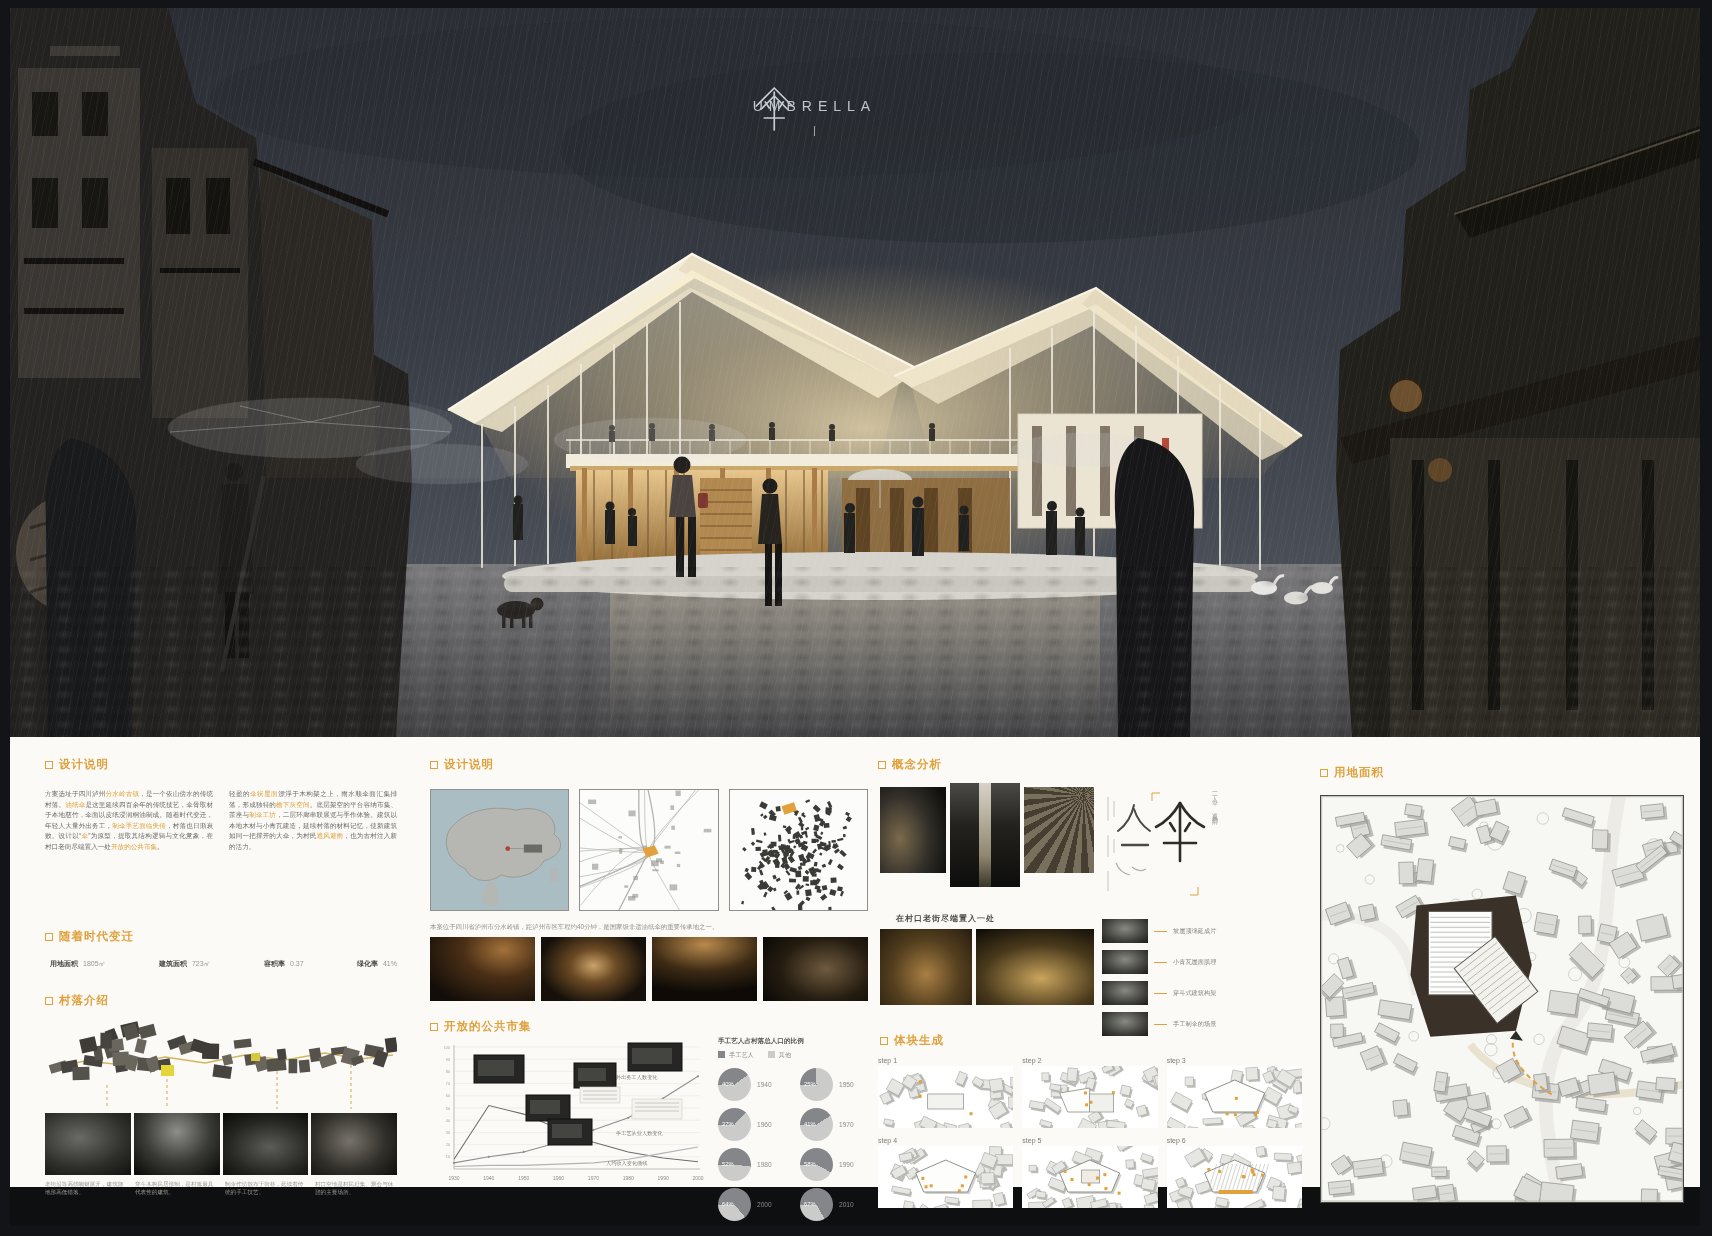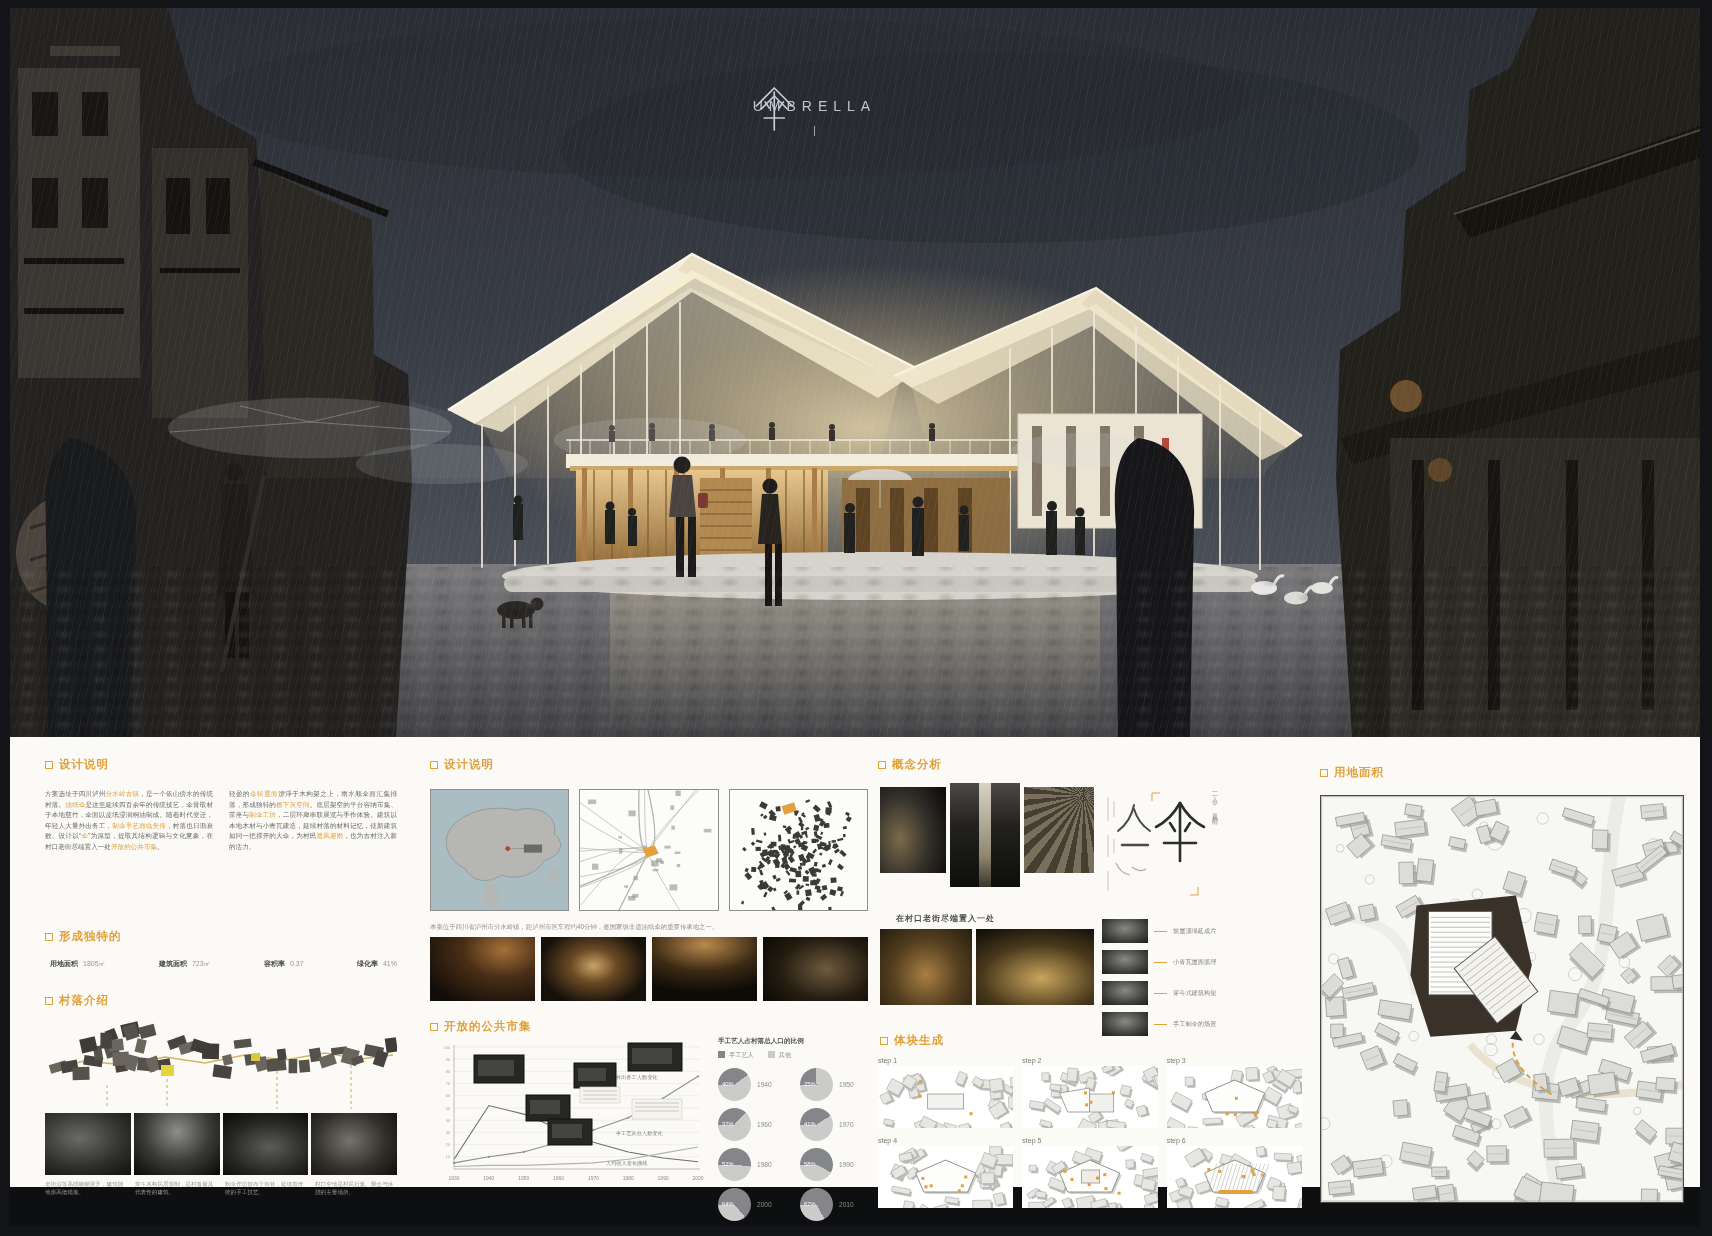--- a/index.html
+++ b/index.html
@@ -387,21 +387,21 @@
     <div id="col1" class="col">
       <div class="hdr" style="left:0;top:20px">
         <span class="sq"></span>
         <span>设计说明</span>
       </div>
       <div class="body-txt" id="design-c1" style="left:0;top:52px;width:168px"><span>方案选址于四川泸州</span><span class="hl">分水岭古镇</span><span>，是一个依山傍水的传统村落。</span><span class="hl">油纸伞</span><span>是这里延续四百余年的传统技艺，伞骨取材于本地慈竹，伞面以皮纸浸润桐油制成。随着时代变迁，年轻人大量外出务工，</span><span class="hl">制伞手艺面临失传</span><span>，村落也日渐衰败。设计以“</span><span class="hl">伞</span><span>”为原型，提取其结构逻辑与文化意象，在村口老街尽端置入一处</span><span class="hl">开放的公共市集</span><span>。</span></div>
       <div class="body-txt" id="design-c2" style="left:184px;top:52px;width:168px"><span>轻盈的</span><span class="hl">伞状屋面</span><span>漂浮于木构架之上，雨水顺伞面汇集排落，形成独特的</span><span class="hl">檐下灰空间</span><span>。底层架空的平台容纳市集、茶座与</span><span class="hl">制伞工坊</span><span>，二层环廊串联展览与手作体验。建筑以本地木材与小青瓦建造，延续村落的材料记忆，使新建筑如同一把撑开的大伞，为村民</span><span class="hl">遮风避雨</span><span>，也为古村注入新的活力。</span></div>
 
       <div class="hdr" style="left:0;top:192px">
         <span class="sq"></span>
-        <span>形成独特的</span>
+        <span>随着时代变迁</span>
       </div>
       <div class="stats" style="left:0;top:222px">
         <span><b>用地面积</b><span>1805㎡</span></span>
         <span><b>建筑面积</b><span>723㎡</span></span>
         <span><b>容积率</b><span>0.37</span></span>
         <span><b>绿化率</b><span>41%</span></span>
       </div>
 
       <div class="hdr" style="left:0;top:256px">
         <span class="sq"></span>

